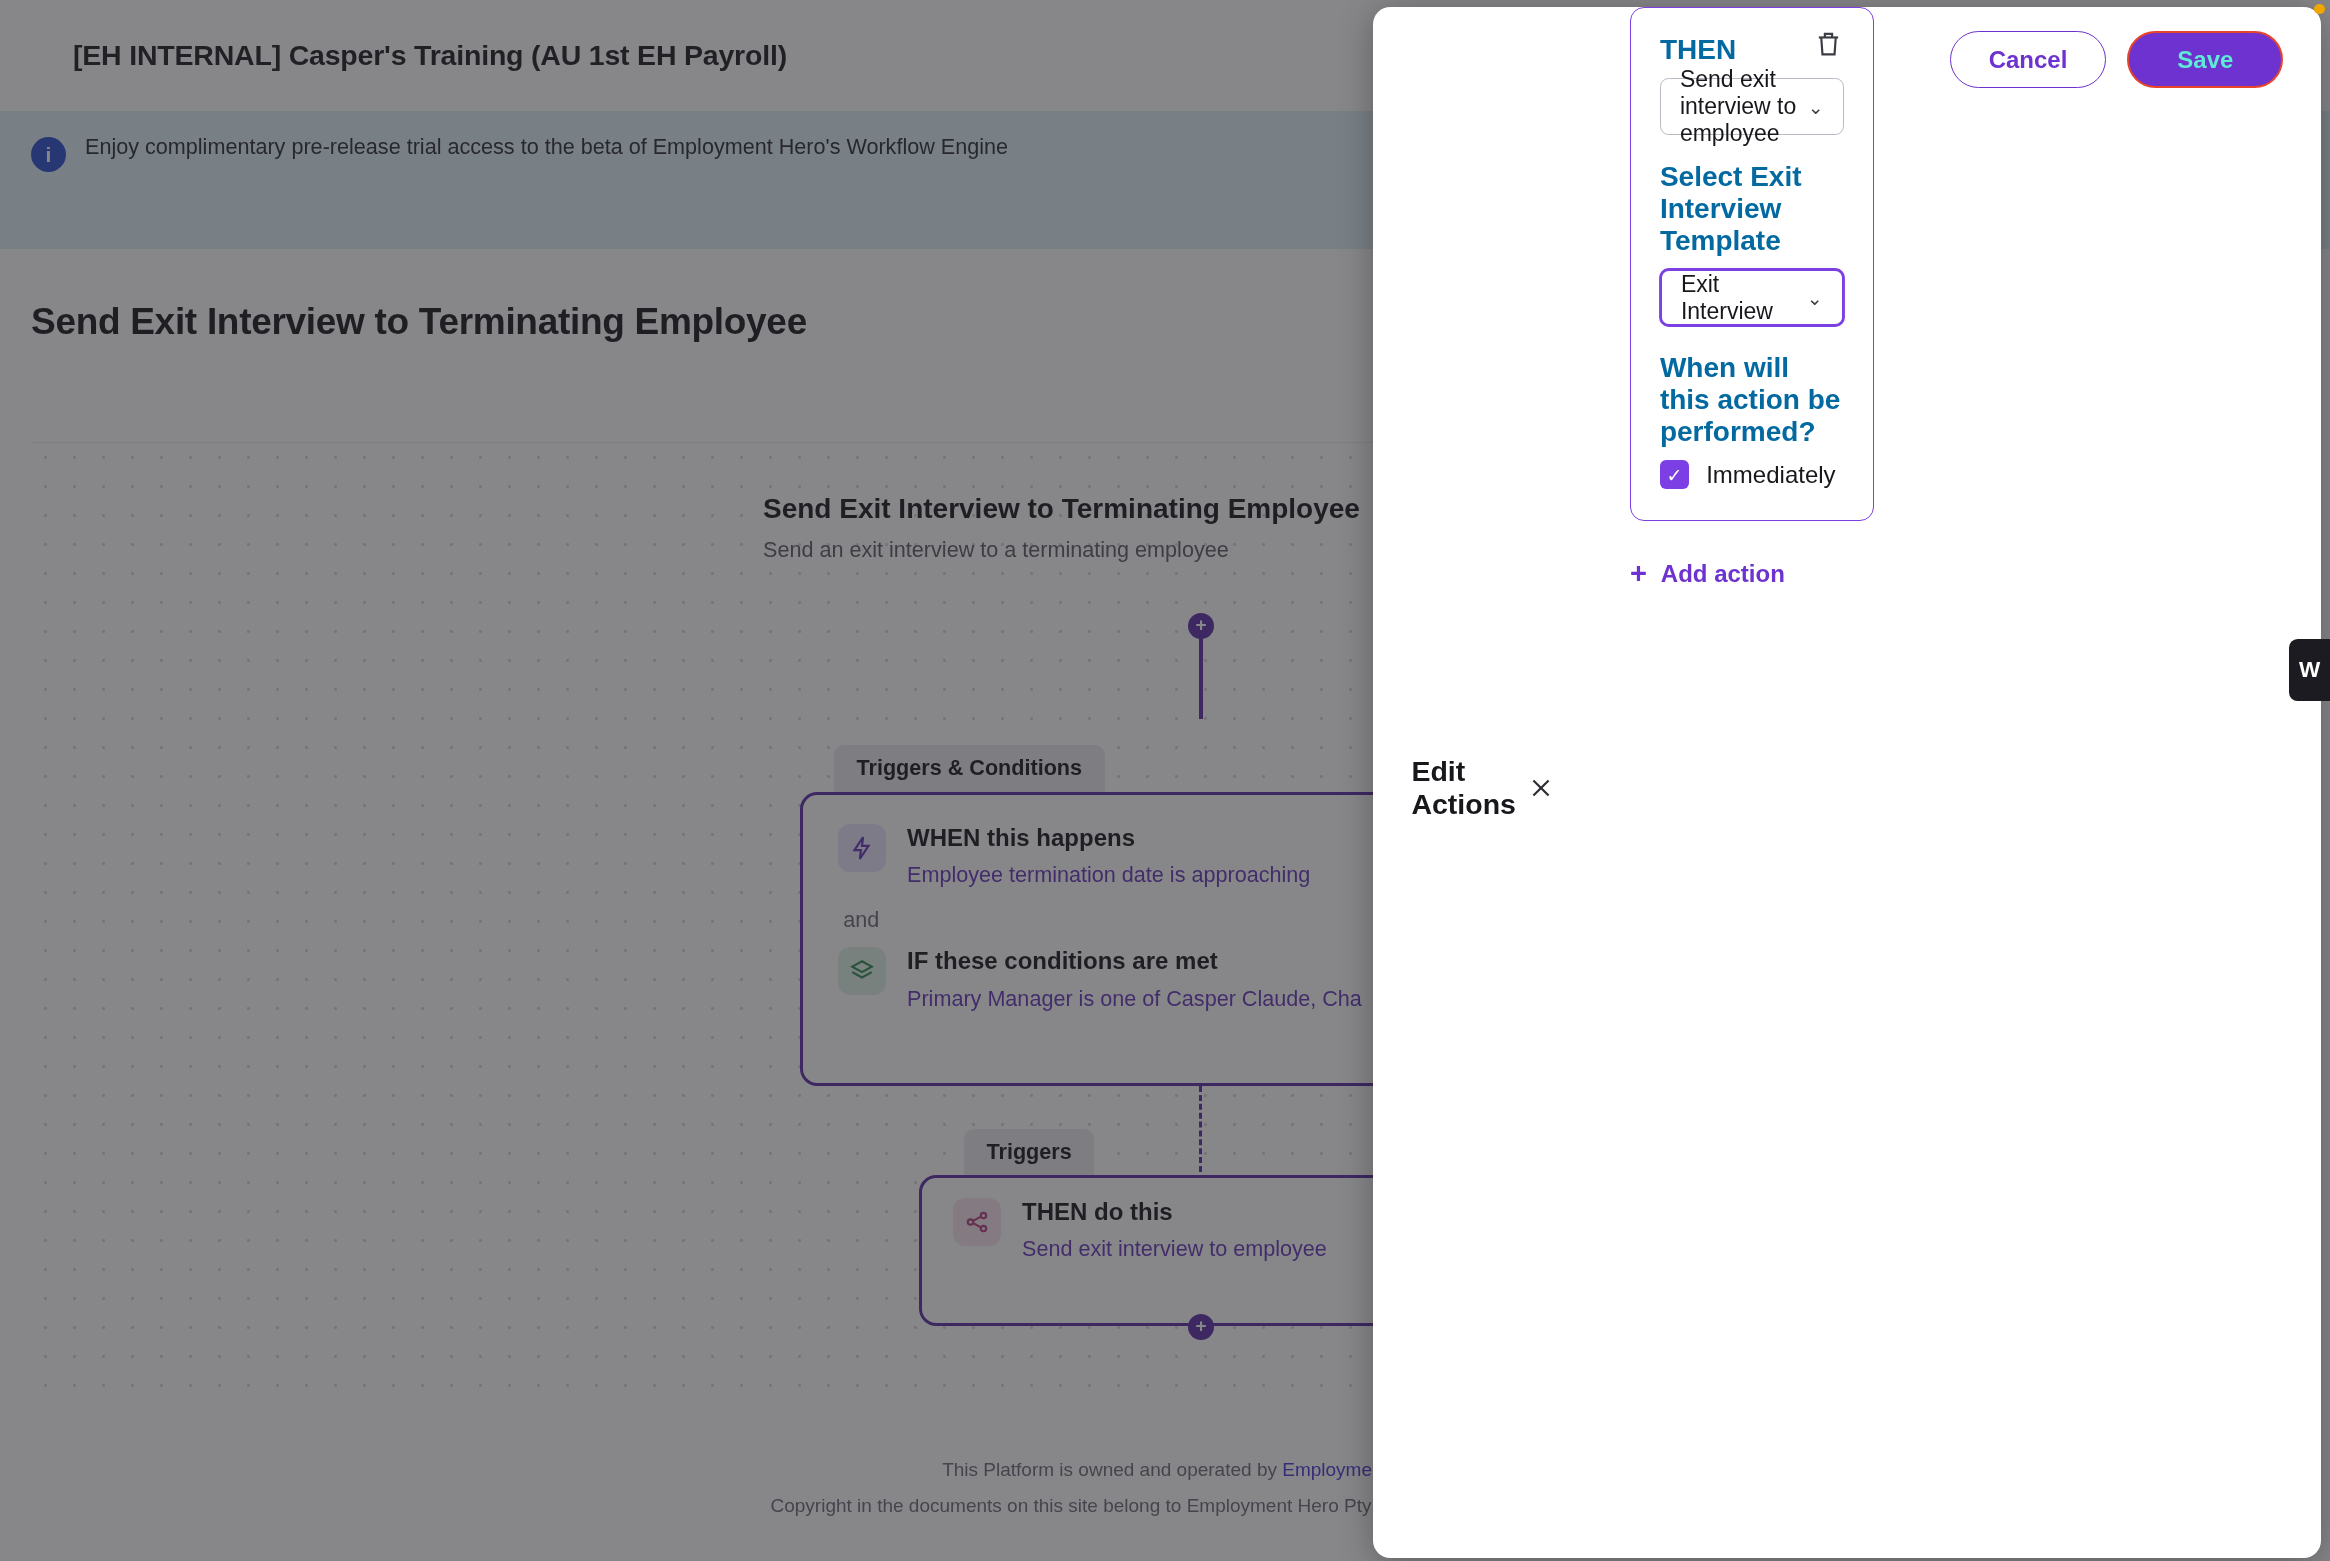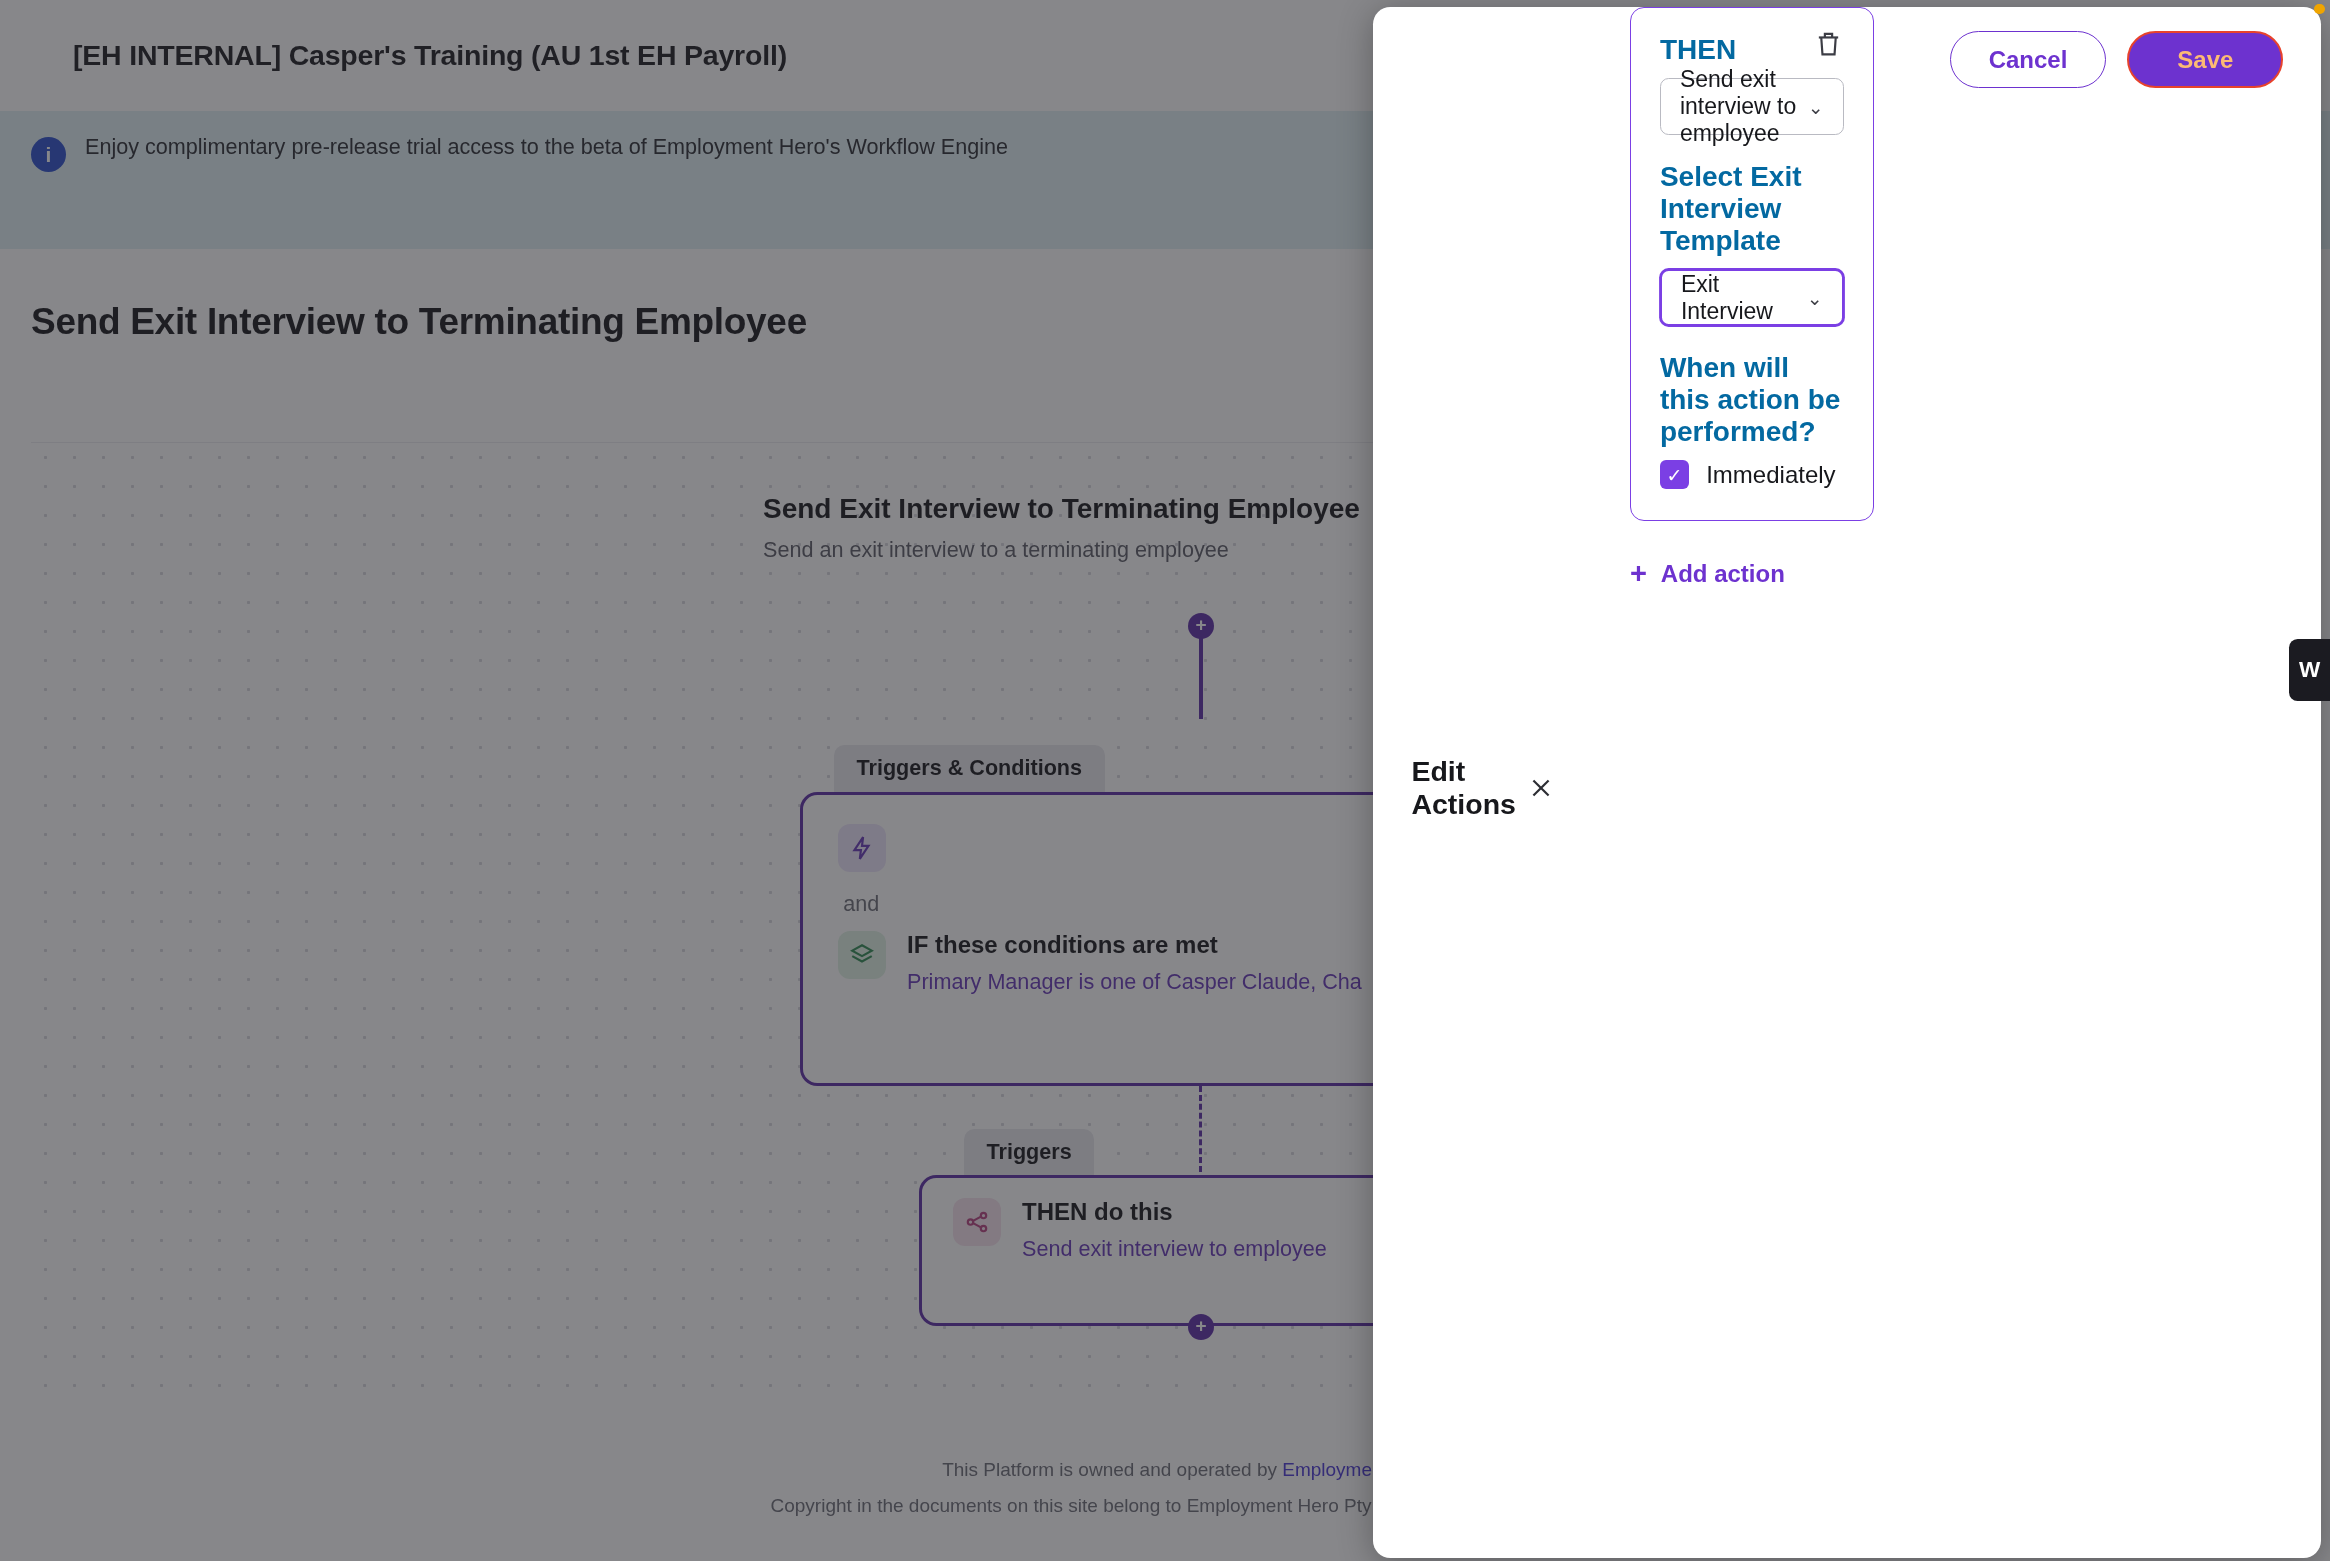--- a/index.html
+++ b/index.html
@@ -328,21 +328,21 @@
     font-weight: 600;
     padding: 0 38px;
   }
   .btn-cancel {
     border: 1.7px solid #6d32cf;
     color: #6d32cf;
     background: #fff;
   }
   .btn-save {
     background: #6d32cf;
-    color: #fdba74;
+    color: #5eead4;
     border: 2.6px solid #e8432c;
     padding: 0 48px;
   }
 
   
   .edge-widget {
     position: absolute;
     right: 0; top: 639px;
     width: 41px; height: 62px;
     background: #1b1b21;
@@ -421,20 +421,24 @@
         <div class="node-plus" style="left:1157px; top:170px;">+</div>
 
         <div class="section-tab" style="left:803px; top:302px;">Triggers &amp; Conditions</div>
         <div class="section-box" style="left:769px; top:349px; width:881px; height:294px;">
           <div style="padding:29px 35px 0 35px;">
             <div class="rule-row">
               <div class="rule-icon purple">
                 <svg width="26" height="26" viewBox="0 0 24 24" fill="none" stroke="#6638b8" stroke-width="2">
                   <path d="M13 2L5 14h6l-1 8 8-12h-6z"></path>
                 </svg>
+              </div>
+              <div>
+                <div class="rule-title">WHEN this happens</div>
+                <div class="rule-sub">Employee termination date is approaching</div>
               </div>
             </div>
             <div class="and-label">and</div>
             <div class="rule-row">
               <div class="rule-icon green">
                 <svg width="26" height="26" viewBox="0 0 24 24" fill="none" stroke="#2f8a52" stroke-width="2">
                   <path d="M12 3l9 5-9 5-9-5z"></path>
                     <path d="M3 13l9 5 9-5"></path>
                 </svg>
               </div>

